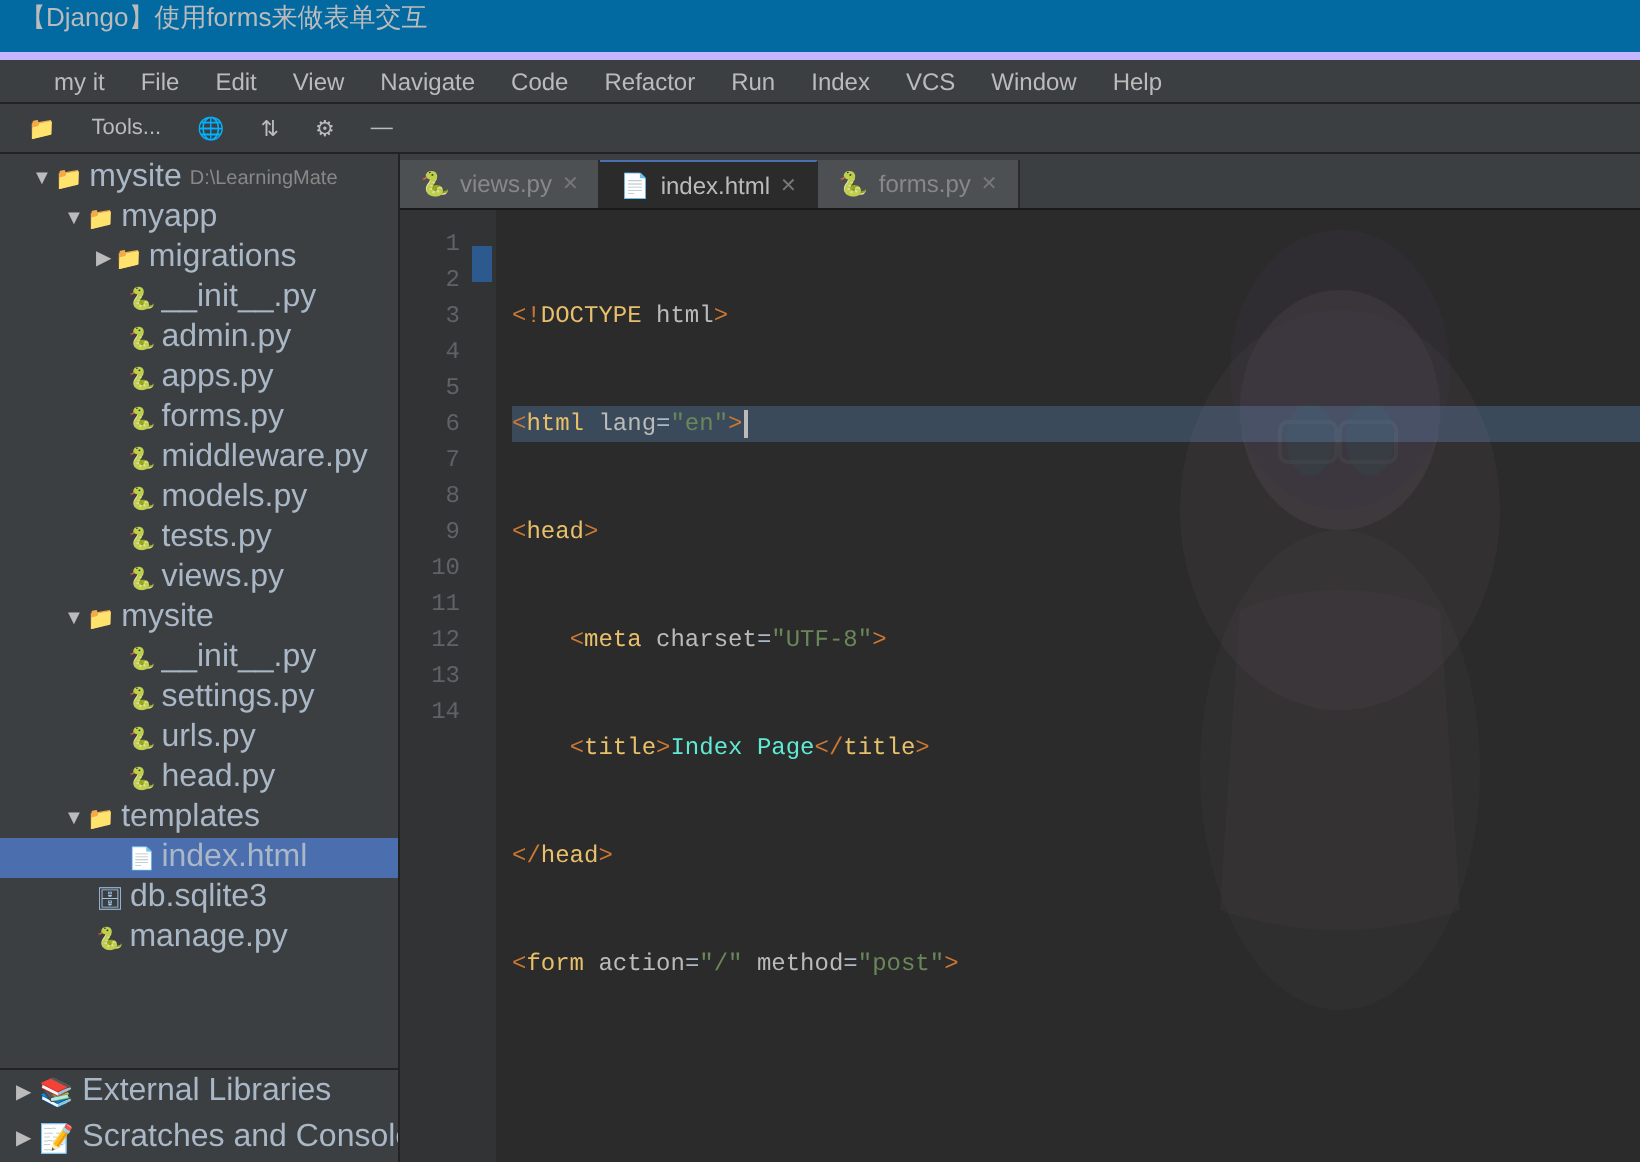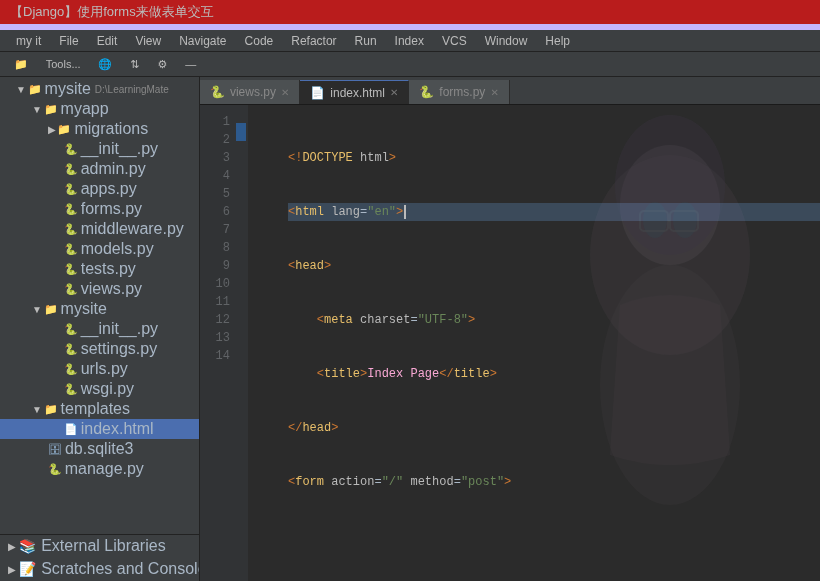--- a/index.html
+++ b/index.html
@@ -1,23 +1,23 @@
 <!DOCTYPE html>
 <html><head>
   <meta charset="utf-8">
   <style>
     * { margin: 0; padding: 0; box-sizing: border-box; }
     body { font-family: 'Segoe UI', Arial, sans-serif; font-size: 12px; background: #2b2b2b; color: #a9b7c6; overflow: hidden; width: 820px; height: 581px; }
 
     
-    #title-bar { background: #b91c1c; height: 30px; display: flex; align-items: center; padding: 0 10px; border-bottom: 6px solid #c4b5fd; }
+    #title-bar { background: #0369a1; height: 30px; display: flex; padding: 0 10px; border-bottom: 4px solid #c4b5fd; }
     #title-text { color: #bbbbbb; font-size: 13px; font-weight: 500; }
 
     
-    #menu-bar { background: #3c3f41; height: 22px; display: flex; align-items: center; padding: 0 8px; border-bottom: 1px solid #222; gap: 2px; }
+    #menu-bar { background: #3c3f41; height: 22px; display: flex; align-items: center; padding: 0 19px; border-bottom: 1px solid #222; gap: 2px; }
     .menu-item { color: #bbbbbb; font-size: 12px; padding: 2px 8px; cursor: pointer; border-radius: 3px; }
 
     
     #main { display: flex; height: calc(581px - 52px - 25px); }
 
     
     #toolbar { background: #3c3f41; height: 25px; display: flex; align-items: center; padding: 0 8px; gap: 6px; border-bottom: 1px solid #222; }
     .toolbar-btn { color: #bbbbbb; font-size: 11px; padding: 2px 6px; cursor: pointer; }
 
     
@@ -44,31 +44,31 @@
     
     #tab-bar { display: flex; align-items: flex-end; background: #3c3f41; height: 28px; border-bottom: 1px solid #1a1a1a; padding-top: 4px; }
     .tab { display: flex; align-items: center; padding: 3px 10px; font-size: 12px; color: #888; background: #4c5052; border-right: 1px solid #2b2b2b; cursor: pointer; height: 24px; gap: 5px; min-width: 90px; }
     .tab.active { background: #2b2b2b; color: #bbbbbb; border-top: 1px solid #4b6eaf; }
     .tab-close { font-size: 10px; color: #777; cursor: pointer; }
 
     
     #code-editor { display: flex; flex: 1; overflow: hidden; position: relative; }
     #line-numbers { width: 36px; background: #313335; text-align: right; padding: 8px 6px 0 0; color: #606366; font-size: 12px; font-family: 'Courier New', monospace; line-height: 18px; user-select: none; flex-shrink: 0; }
     #code-gutter { width: 12px; background: #313335; flex-shrink: 0; }
-    #code-content { flex: 1; padding: 8px 0 8px 8px; font-family: 'Courier New', monospace; font-size: 12px; line-height: 18px; overflow: auto; position: relative; white-space: pre; margin-left: 32px; }
+    #code-content { flex: 1; padding: 8px 0 8px 8px; font-family: 'Courier New', monospace; font-size: 12px; line-height: 18px; overflow: auto; position: relative; white-space: pre; }
 
     .code-line { min-height: 18px; display: block; position: relative; }
     .code-line.highlighted { background: #323232; }
 
     
     .kw { color: #cc7832; }
     .tag { color: #e8bf6a; }
     .attr { color: #bababa; }
     .val { color: #6a8759; }
-    .text-content { color: #f9a8d4; }
+    .text-content { color: #5eead4; }
 
     
     #bg-watermark { position: absolute; right: 0; top: 0; width: 400px; height: 504px; opacity: 0.18; pointer-events: none; overflow: hidden; }
 
     
     .ext-lib-item { display: flex; align-items: center; padding: 3px 0 3px 8px; cursor: pointer; height: 22px; }
     .scratch-item { display: flex; align-items: center; padding: 3px 0 3px 8px; cursor: pointer; height: 24px; }
     .scratch-icon { color: #e8bf6a; font-size: 14px; margin-right: 4px; }
     .lib-icon { color: #af9765; font-size: 14px; margin-right: 4px; }
 
@@ -190,21 +190,21 @@
         <span class="tree-label">settings.py</span>
       </div>
 
       <div class="tree-item indent4">
         <span class="file-icon py-icon">🐍</span>
         <span class="tree-label">urls.py</span>
       </div>
 
       <div class="tree-item indent4">
         <span class="file-icon py-icon">🐍</span>
-        <span class="tree-label">wsgi.py</span>
+        <span class="tree-label">head.py</span>
       </div>
 
       <div class="tree-item indent2">
         <span class="chevron">▼</span>
         <span class="folder-icon">📁</span>
         <span class="tree-label">templates</span>
       </div>
 
       <div class="tree-item indent4 selected">
         <span class="file-icon html-icon">📄</span>

